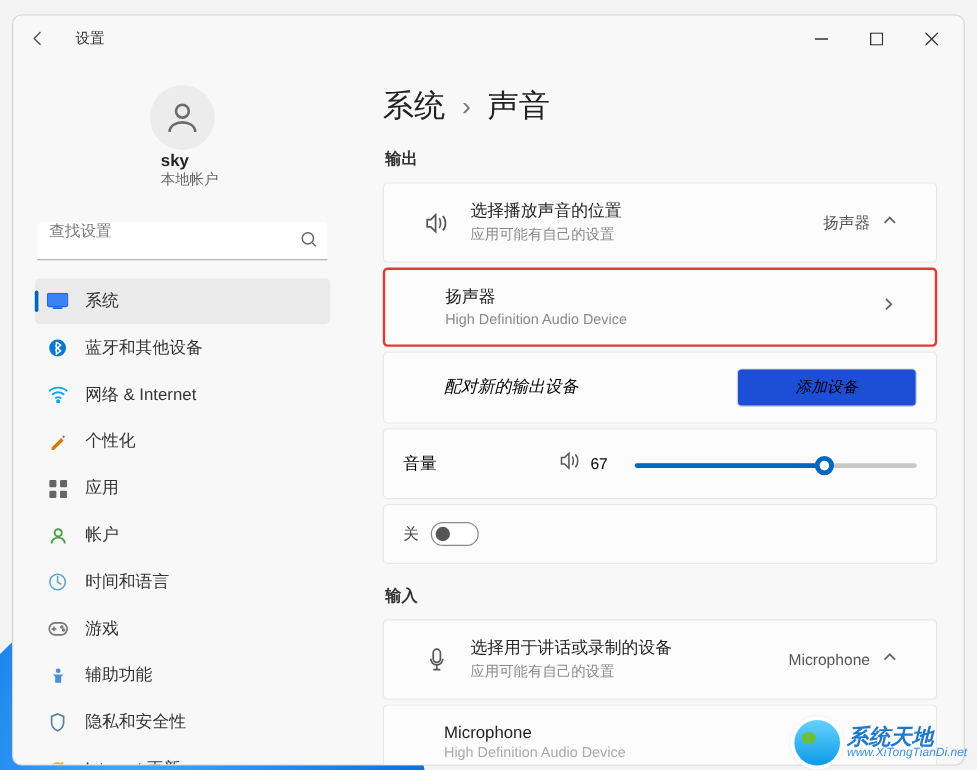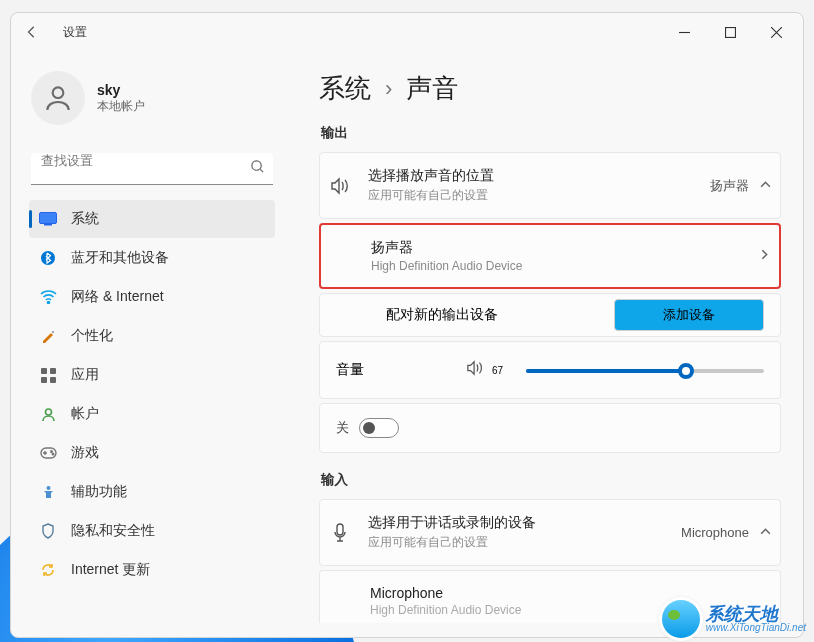--- a/index.html
+++ b/index.html
@@ -28,21 +28,21 @@
     padding: 0 4px;
   }
   .back-btn { width: 34px; height: 34px; display:flex;align-items:center;justify-content:center;color:#555;}
   .app-title { font-size: 12px; color:#333; margin-left: 14px;}
   .spacer { flex: 1; }
   .win-controls { display:flex; }
   .win-btn { width: 46px; height: 34px; display:flex;align-items:center;justify-content:center;color:#333;}
   .body-area { flex:1; display:flex; overflow:hidden;}
   
   .sidebar { width: 278px; padding: 8px 12px 0 16px; display:flex;flex-direction:column;overflow:hidden;}
-  .profile { display:flex;align-items:center; padding: 12px 4px 20px 4px;}
+  .profile { display:flex;align-items:center; padding: 12px 4px 20px 4px; flex-direction: column;}
   .avatar { width:54px;height:54px;border-radius:50%;background:#ececec;display:flex;align-items:center;justify-content:center;}
   .avatar svg {color:#6b6b6b;}
   .profile-text { margin-left:12px;}
   .profile-name { font-size:14px; font-weight:600; color:#222;}
   .profile-sub { font-size:12px; color:#666;}
   .search { margin: 6px 4px 14px 4px; position:relative;}
   .search input {
     width:100%; height:32px; border:none;
     border-bottom:1.5px solid #8a8a8a;
     background: rgba(255,255,255,0.9);
@@ -68,52 +68,52 @@
   .nav-icon { width:18px;height:18px; margin-right:14px; display:flex;align-items:center;justify-content:center;}
   
   .main { flex:1; padding: 20px 6px 0 30px; overflow:hidden;}
   .breadcrumb { font-size:26px; color:#222; display:flex; align-items:center; margin-bottom:18px;}
   .breadcrumb .sep { margin: 0 14px; color:#777; font-size:22px;}
   .section-title { font-size:13.5px; font-weight:700; color:#333; margin: 8px 0 10px 2px;}
   .card {
     background:#fcfcfc;
     border:1px solid #e7e7e7;
     border-radius:4px;
-    padding: 14px 8px;
+    padding: 14px 32px;
     display:flex; align-items:center;
     margin-bottom: 4px;
     width: 462px;
   }
   .card.sub { padding-left: 50px; }
   .card-icon { width:24px; display:flex;align-items:center;justify-content:center; color:#555; margin-right:16px;}
   .card-text { flex:1;}
   .card-title { font-size:14px; color:#222;}
   .card-sub { font-size:12px; color:#8a8a8a; margin-top:2px;}
   .card-value { font-size:13px; color:#555; margin-right:10px;}
   .chev { color:#666; }
   .highlight { border:2px solid #e13a34 !important; }
   .pair-row {
     background:#fcfcfc;border:1px solid #e7e7e7;border-radius:4px;
-    width:462px; height:44px; display:flex;align-items:center;
-    padding: 0 16px 0 66px; margin-bottom:4px;
+    width:462px; height:60px; display:flex;align-items:center;
+    padding: 0 16px 0 50px; margin-bottom:4px;font-style:italic;
   }
   .pair-label { flex:1; font-size:14px;}
   .add-btn {
     width: 150px; height:32px; border:1px solid #d0d0d0;
-    background:#0ea5e9; border-radius:4px; font-size:13px;
+    background:#1d4ed8; border-radius:4px; font-size:13px;
     display:flex;align-items:center;justify-content:center;
   }
   .volume-card {
     background:#fcfcfc;border:1px solid #e7e7e7;border-radius:4px;
     width:462px; display:flex;align-items:center;
     padding:18px 16px; margin-bottom:4px;
   }
   .vol-label { font-size:14px; width:130px;}
   .vol-icon { color:#555; margin-right:8px;}
-  .vol-num { font-size:10px; margin-right: 23px;}
+  .vol-num { font-size:13px; margin-right: 23px;}
   .slider { position:relative; flex:1; height:20px;}
   .slider-track { position:absolute; left:0; right:0; top:9px; height:4px; background:#c8c8c8; border-radius:2px;}
   .slider-fill { position:absolute; left:0; top:9px; height:4px; background:#0067c0; border-radius:2px;}
   .slider-thumb { position:absolute; top:3px; width:16px;height:16px;border-radius:50%;background:#fff;border:4px solid #0067c0;}
   .mono-card {
     background:#fcfcfc;border:1px solid #e7e7e7;border-radius:4px;
     width:462px; display:flex;align-items:center;
     padding:14px 16px; margin-bottom:4px;
   }
   .toggle {
@@ -245,20 +245,29 @@
           <span class="nav-icon">
               <svg width="15" height="15" viewBox="0 0 15 15" fill="none" stroke="#4b9e4b" stroke-width="1.6">
                 <circle cx="7.5" cy="5" r="3"></circle>
                 <path d="M2 14c0-3 2.5-5 5.5-5s5.5 2 5.5 5"></path>
               </svg>
             </span>
           <span>帐户</span>
         </div>
         <div class="nav-item">
           <span class="nav-icon">
+              <svg width="16" height="16" viewBox="0 0 16 16" fill="none" stroke="#5da3c9" stroke-width="1.3">
+                <circle cx="8" cy="8" r="6.5"></circle>
+                <path d="M8 3v5l3 2"></path>
+              </svg>
+            </span>
+          <span>时间和语言</span>
+        </div>
+        <div class="nav-item">
+          <span class="nav-icon">
               <svg width="17" height="12" viewBox="0 0 17 12" fill="none" stroke="#777" stroke-width="1.4">
                 <rect x="1" y="1" width="15" height="10" rx="5"></rect>
                 <path d="M5 4v4M3 6h4"></path>
                 <circle cx="11.5" cy="4.5" r="0.8" fill="#777"></circle>
                 <circle cx="13" cy="7" r="0.8" fill="#777"></circle>
               </svg>
             </span>
           <span>游戏</span>
         </div>
         <div class="nav-item">

